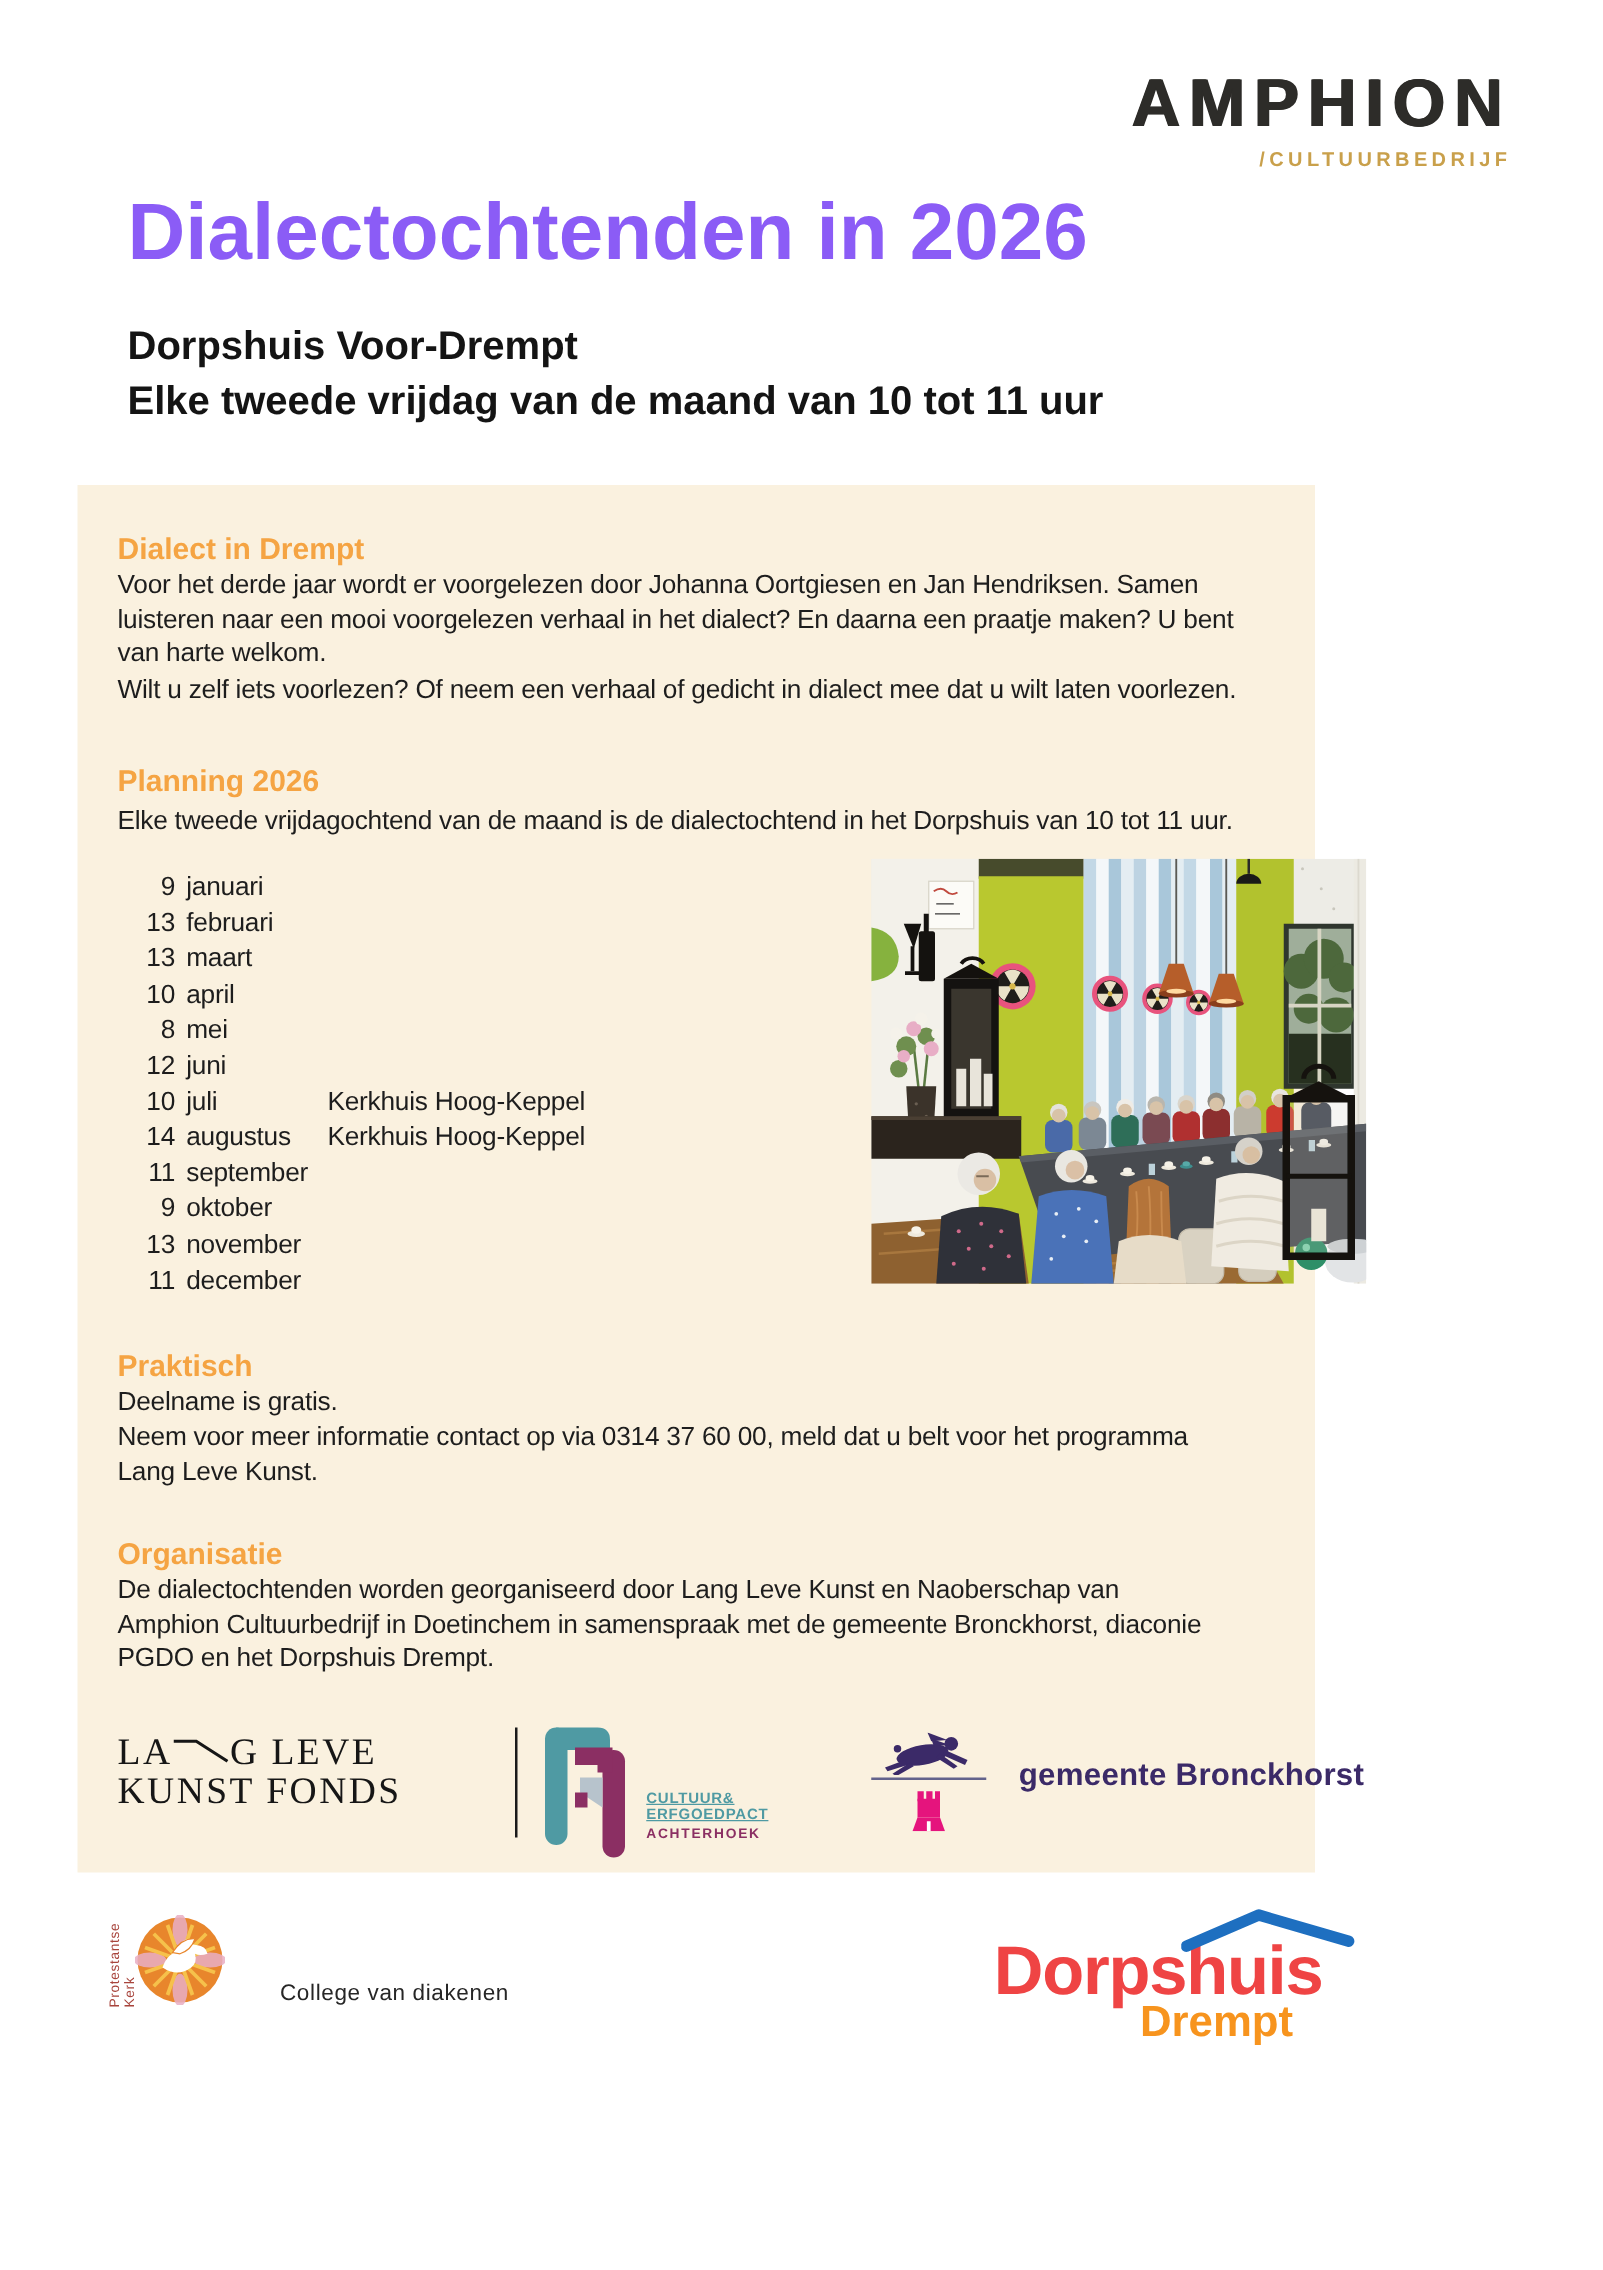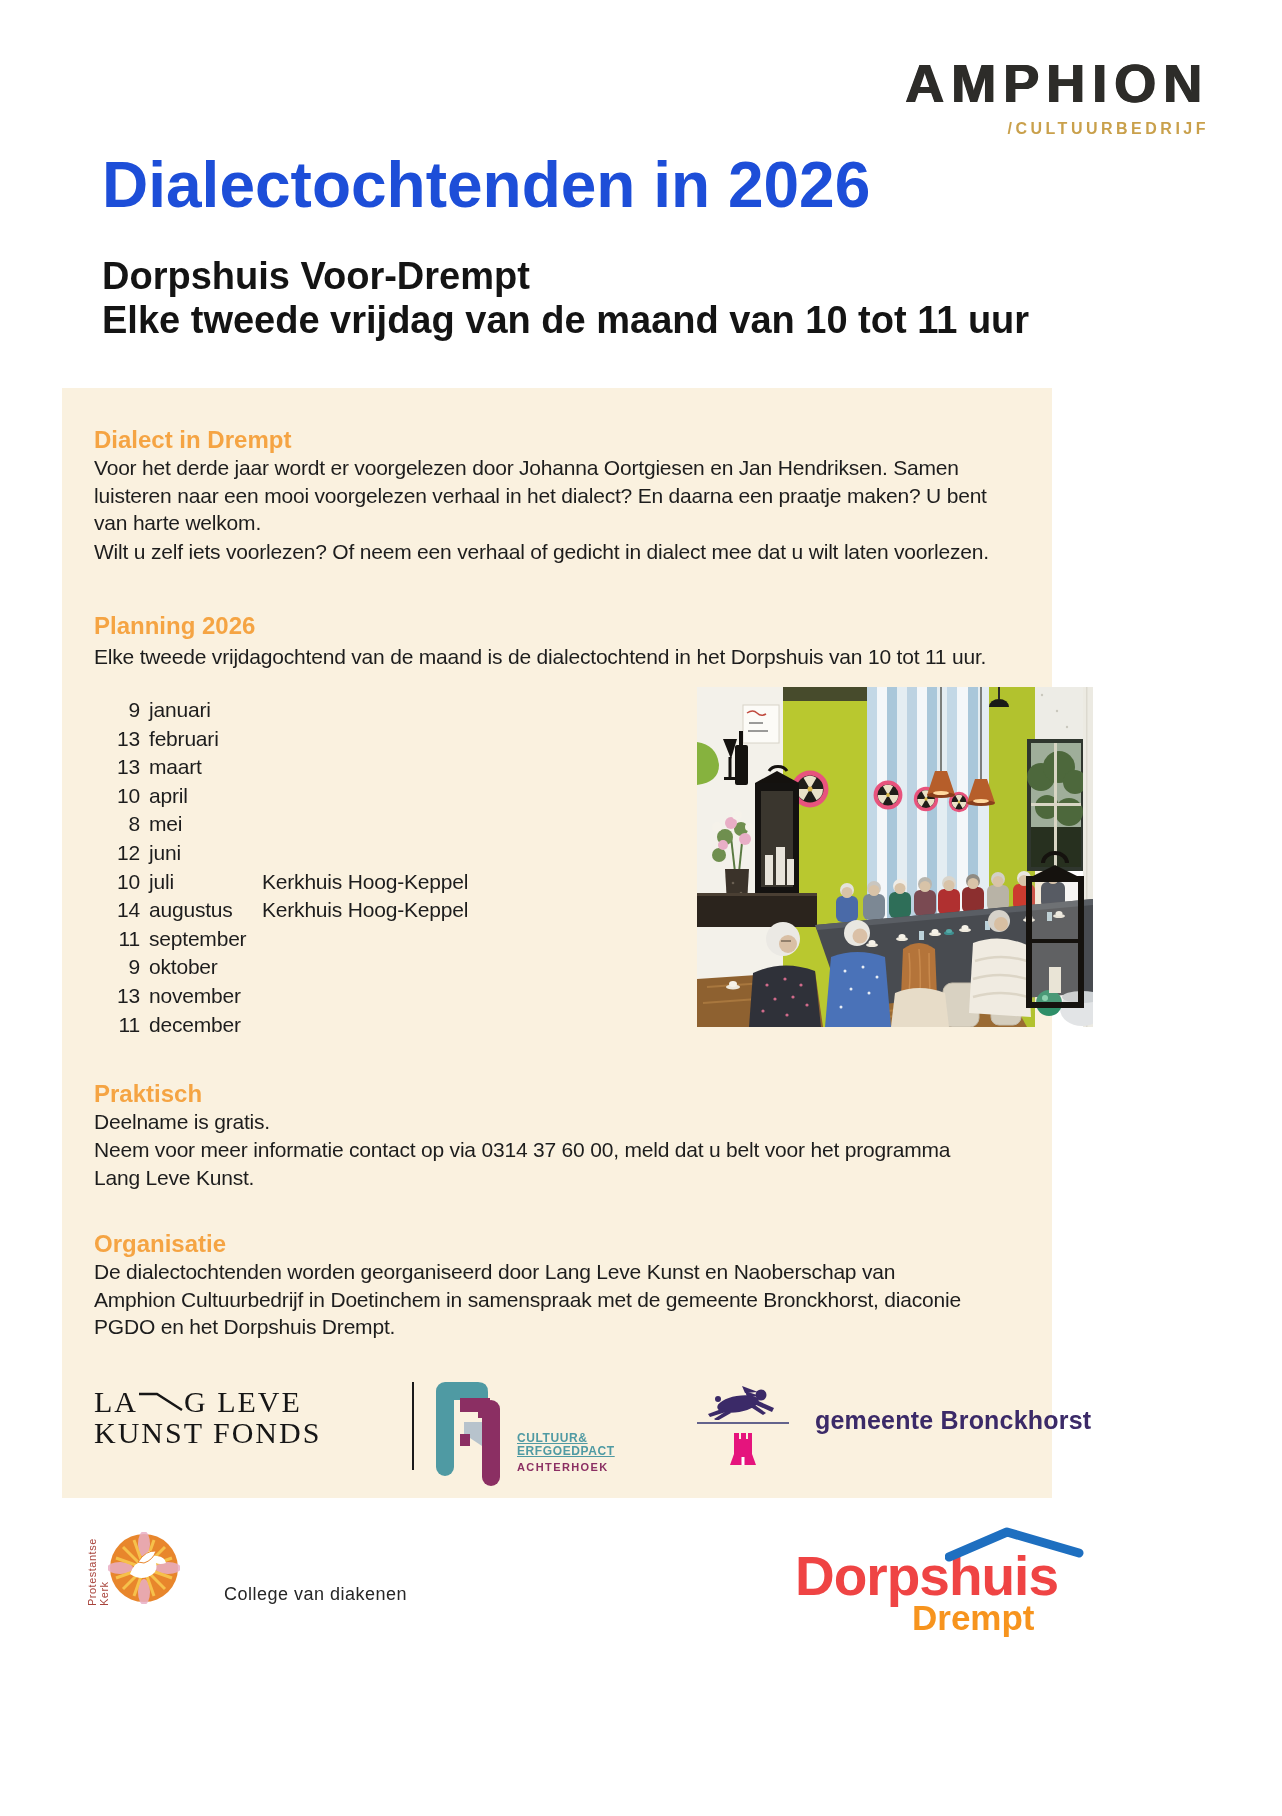--- a/index.html
+++ b/index.html
@@ -6,22 +6,22 @@
   .page{position:relative;width:1282px;height:1816px;background:#ffffff;
         font-family:"Liberation Sans",sans-serif;color:#1d1d1d;overflow:hidden;}
 
   
   .brand{position:absolute;top:56px;right:73px;text-align:right;}
   .brand-name{font-size:54px;font-weight:bold;letter-spacing:7px;color:#2d2c29;
               text-shadow:1px 0 0 #2d2c29,-0.5px 0 0 #2d2c29;line-height:54px;}
   .brand-sub{margin-top:10px;font-size:16px;font-weight:bold;letter-spacing:3.5px;color:#c9a04b;}
 
   
-  .title{position:absolute;left:102px;top:150px;font-size:64px;font-weight:bold;color:#1d4ed8;line-height:70px;}
-  .subtitle{position:absolute;left:102px;top:254px;font-size:38px;font-weight:bold;color:#141414;line-height:44px;}
+  .title{position:absolute;left:102px;top:150px;font-size:64px;font-weight:bold;color:#8b5cf6;line-height:70px;}
+  .subtitle{position:absolute;left:102px;top:254px;font-size:32px;font-weight:bold;color:#141414;line-height:44px;}
 
   
   .band{position:absolute;left:62px;top:388px;width:990px;height:1110px;background:#faf1df;}
   .band .sec-h{position:absolute;left:32px;font-size:24px;font-weight:bold;color:#f5a443;}
   .band p{position:absolute;left:32px;margin:0;font-size:21px;line-height:27.5px;letter-spacing:-0.2px;color:#1d1d1d;}
   .w910{max-width:910px;}
   .w875{max-width:875px;}
   .w880{max-width:880px;}
   .nowrap{white-space:nowrap;}
 

